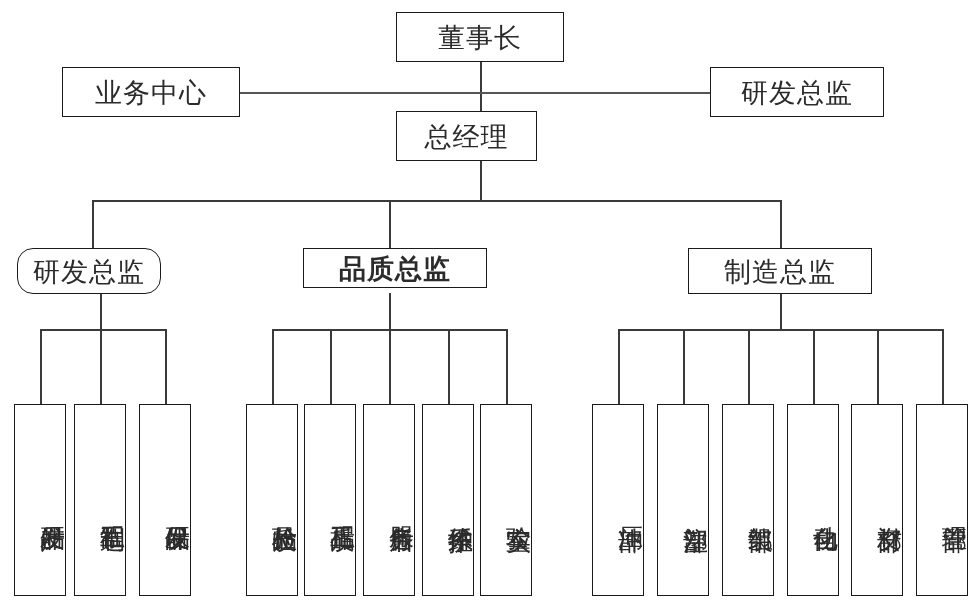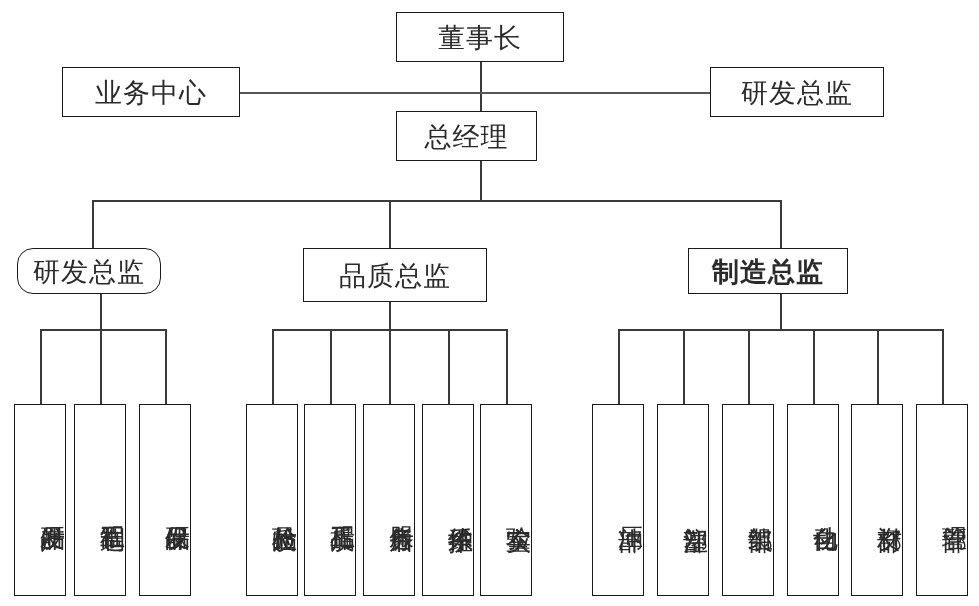--- a/index.html
+++ b/index.html
@@ -114,25 +114,25 @@
   </div>
 
   <div class="node horiz" style="left:396px; top:111px; width:141px; height:50px;">
     <span>总经理</span>
   </div>
 
   <div class="node horiz" style="left:17px; top:248px; width:144px; height:46px;border-radius:16px;">
     <span>研发总监</span>
   </div>
 
-  <div class="node horiz" style="left:303px; top:248px; width:184px; height:54px;">
+  <div class="node horiz" style="left:303px; top:248px; width:184px; height:40px;font-weight:bold;">
     <span>品质总监</span>
   </div>
 
-  <div class="node horiz" style="left:688px; top:248px; width:160px; height:46px;font-weight:bold;">
+  <div class="node horiz" style="left:688px; top:248px; width:184px; height:46px;">
     <span>制造总监</span>
   </div>
 
   <div class="node vert" style="left:14px; top:404px; width:52px; height:192px;">
     <span class="vtext">产品研发</span>
   </div>
   <div class="node vert" style="left:74px; top:404px; width:52px; height:192px;">
     <span class="vtext">制造工程</span>
   </div>
   <div class="node vert" style="left:139px; top:404px; width:52px; height:192px;">

